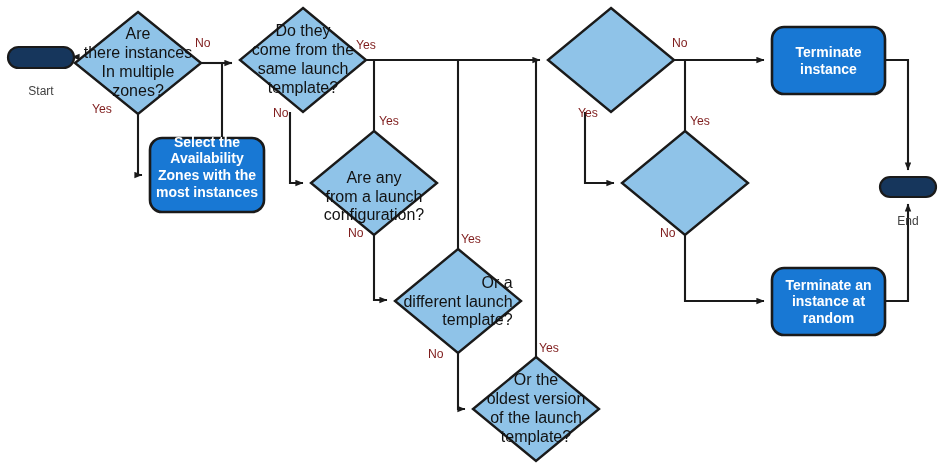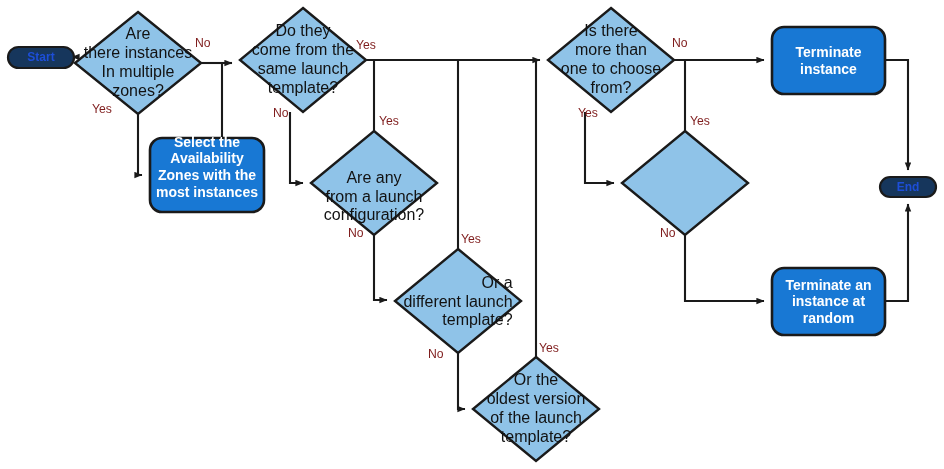--- a/index.html
+++ b/index.html
@@ -37,23 +37,24 @@
   .diamond-label {
     color: #121212;
     font-size: 16px;
   }
   .process-label {
     color: #ffffff;
     font-size: 14px;
     font-weight: bold;
   }
   .terminal-label {
-    color: #1d4ed8;
+    color: #404040;
     font-size: 12px;
-    font-weight: bold;
+    font-weight: normal;
+    margin-top: 34px;
   }
   .edge-label {
     position: absolute;
     color: #7f1d1d;
     font-size: 12.2px;
     white-space: nowrap;
     pointer-events: none;
   }
 </style>
 </head>
@@ -156,24 +157,20 @@
 
   <div class="node-text diamond-label" style="left:394px; top:250px; width:128px; height:104px;text-align:right;">Or a
 different launch
 template?</div>
 
   <div class="node-text diamond-label" style="left:474px; top:357px; width:124px; height:104px;">Or the
 oldest version
 of the launch
 template?</div>
 
-  <div class="node-text diamond-label" style="left:548px; top:8px; width:126px; height:104px;">Is there
-more than
-one to choose
-from?</div>
 
 
   <div class="node-text process-label" style="left:772px; top:27px; width:113px; height:67px;">Terminate
 instance</div>
 
   <div class="node-text process-label" style="left:772px; top:268px; width:113px; height:67px;">Terminate an
 instance at
 random</div>
 
   <div class="node-text terminal-label" style="left:880px; top:177px; width:56px; height:20px;text-align:right;">End</div>

